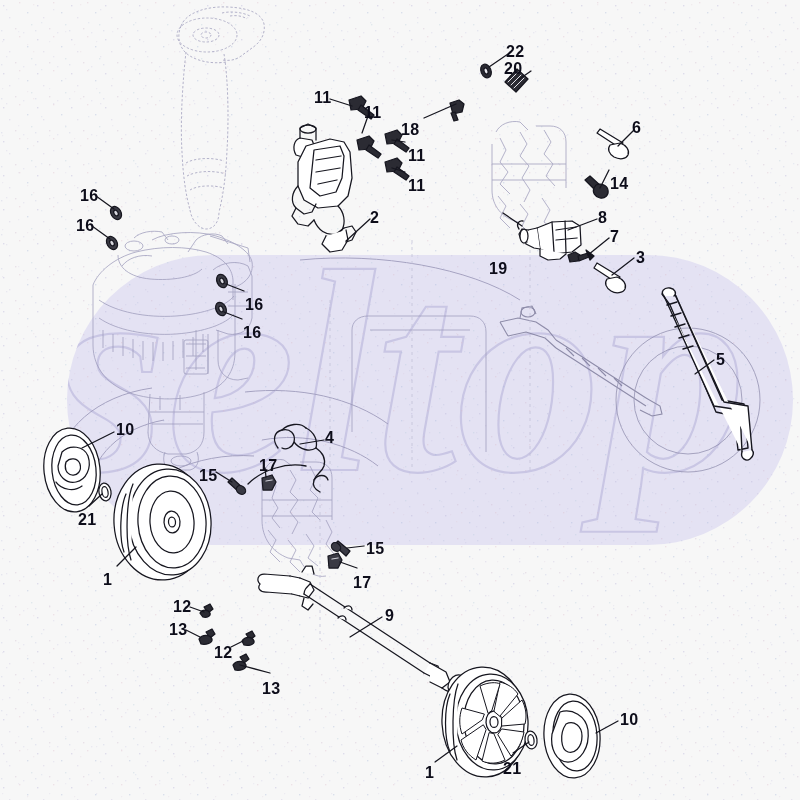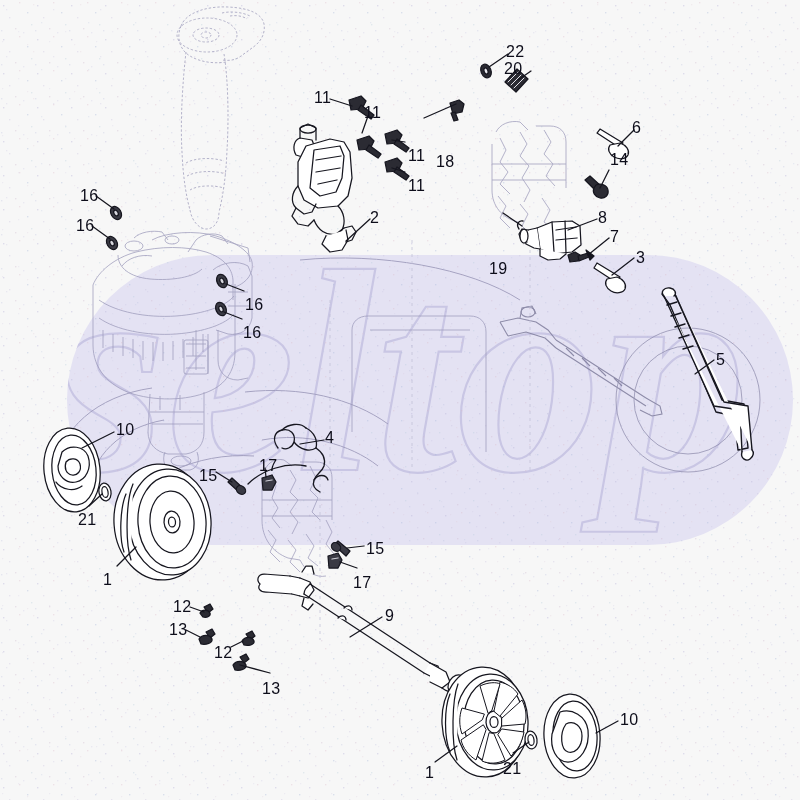--- a/index.html
+++ b/index.html
@@ -8,21 +8,21 @@
   #stage{
     position:relative;
     width:800px;height:800px;
     background:#f7f7f7;
     overflow:hidden;
   }
   #stage svg{position:absolute;left:0;top:0;}
   .lbl{
     position:absolute;
     font-family:"Liberation Sans",sans-serif;
-    font-weight:normal;
+    font-weight:bold;
     font-size:16px;
     color:#0d0d1a;
     line-height:1;
     white-space:nowrap;
     user-select:none;
     letter-spacing:0.3px;
   }
   .wm-text{
     font-family:"Liberation Serif",serif;
     font-style:italic;
@@ -487,28 +487,28 @@
       <line x1="270" y1="673" x2="240" y2="665"></line>
       <line x1="435" y1="762" x2="457" y2="746"></line>
       <line x1="513" y1="753" x2="529" y2="742"></line>
       <line x1="618" y1="721" x2="596" y2="733"></line>
     </g>
   </svg>
 
   <div id="labels">
       <div class="lbl" style="left: 314px; top: 90px;">11</div>
       <div class="lbl" style="left: 364px; top: 105px;">11</div>
-      <div class="lbl" style="left: 436px; top: 122px; margin-top: 32px;">18</div>
+      <div class="lbl" style="left: 401px; top: 122px;">18</div>
       <div class="lbl" style="left: 408px; top: 148px;">11</div>
       <div class="lbl" style="left: 408px; top: 178px;">11</div>
       <div class="lbl" style="left: 370px; top: 210px;">2</div>
       <div class="lbl" style="left: 506px; top: 44px;">22</div>
       <div class="lbl" style="left: 504px; top: 61px;">20</div>
       <div class="lbl" style="left: 632px; top: 120px;">6</div>
-      <div class="lbl" style="left: 610px; top: 152px;">14</div>
+      <div class="lbl" style="left: 610px; top: 176px;">14</div>
       <div class="lbl" style="left: 489px; top: 221px; margin-top: 40px;">19</div>
       <div class="lbl" style="left: 598px; top: 210px;">8</div>
       <div class="lbl" style="left: 610px; top: 229px;">7</div>
       <div class="lbl" style="left: 636px; top: 250px;">3</div>
       <div class="lbl" style="left: 80px; top: 188px;">16</div>
       <div class="lbl" style="left: 76px; top: 218px;">16</div>
       <div class="lbl" style="left: 245px; top: 297px;">16</div>
       <div class="lbl" style="left: 243px; top: 325px;">16</div>
       <div class="lbl" style="left: 716px; top: 352px;">5</div>
       <div class="lbl" style="left: 116px; top: 422px;">10</div>

